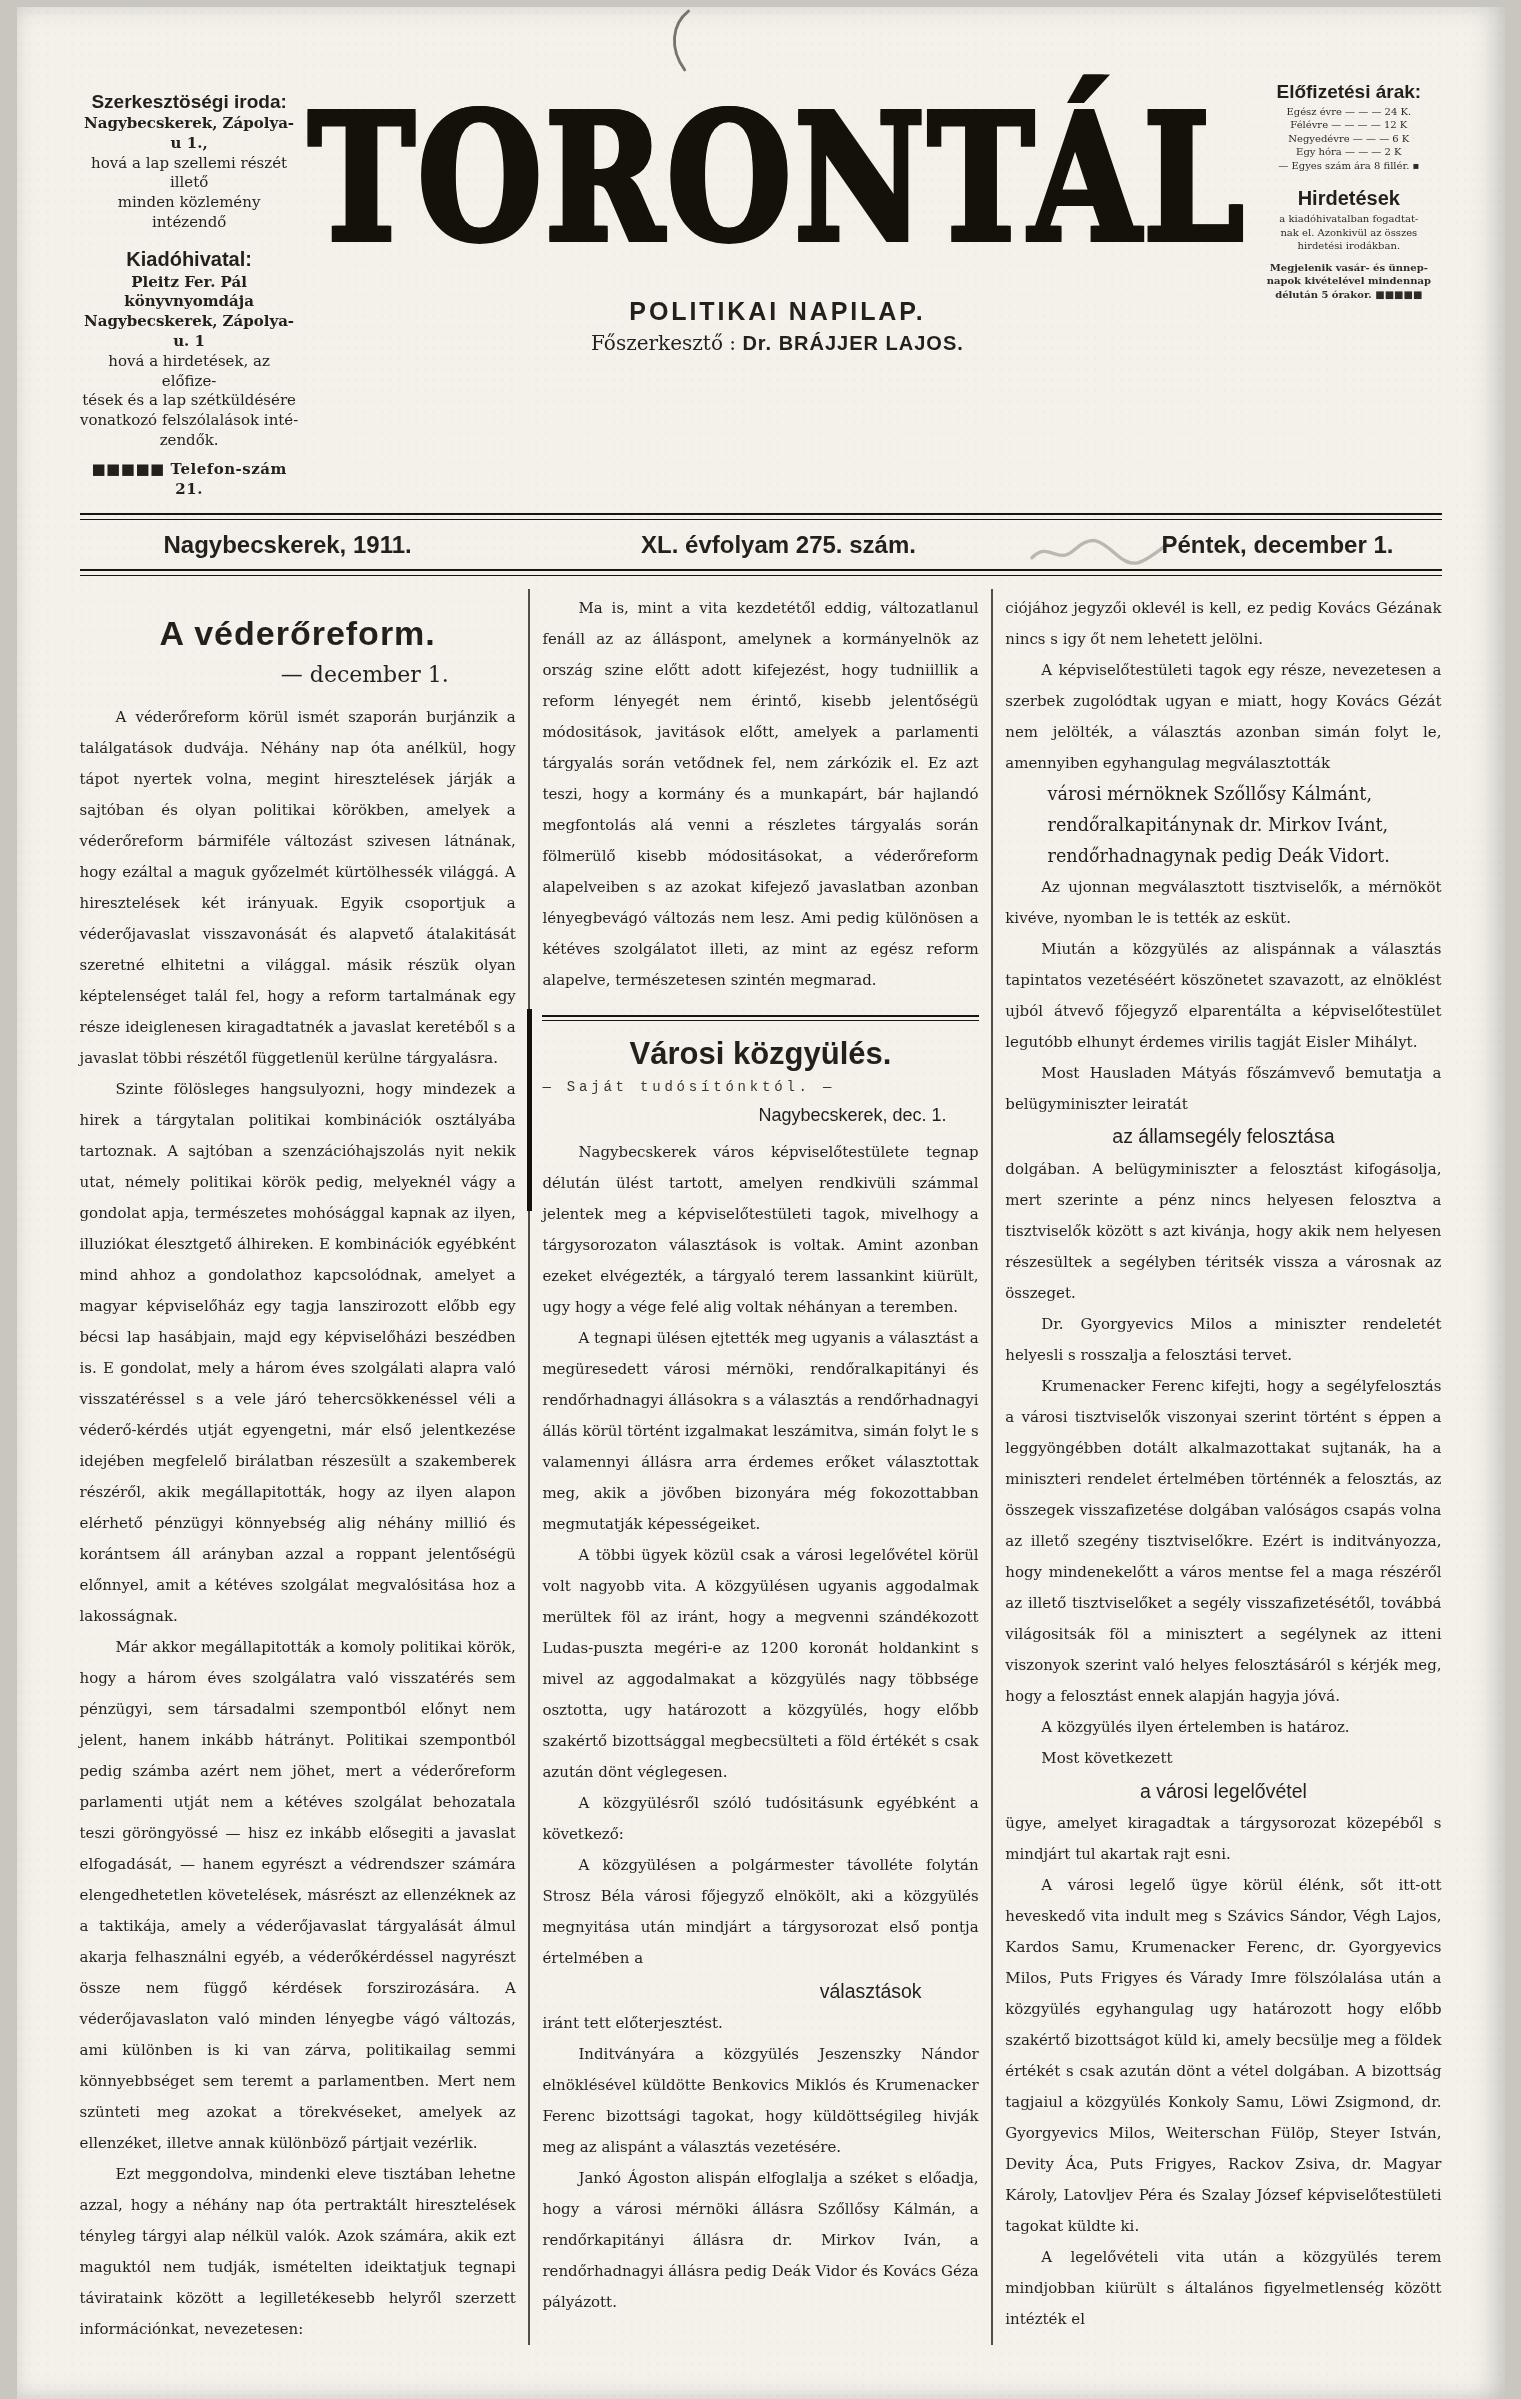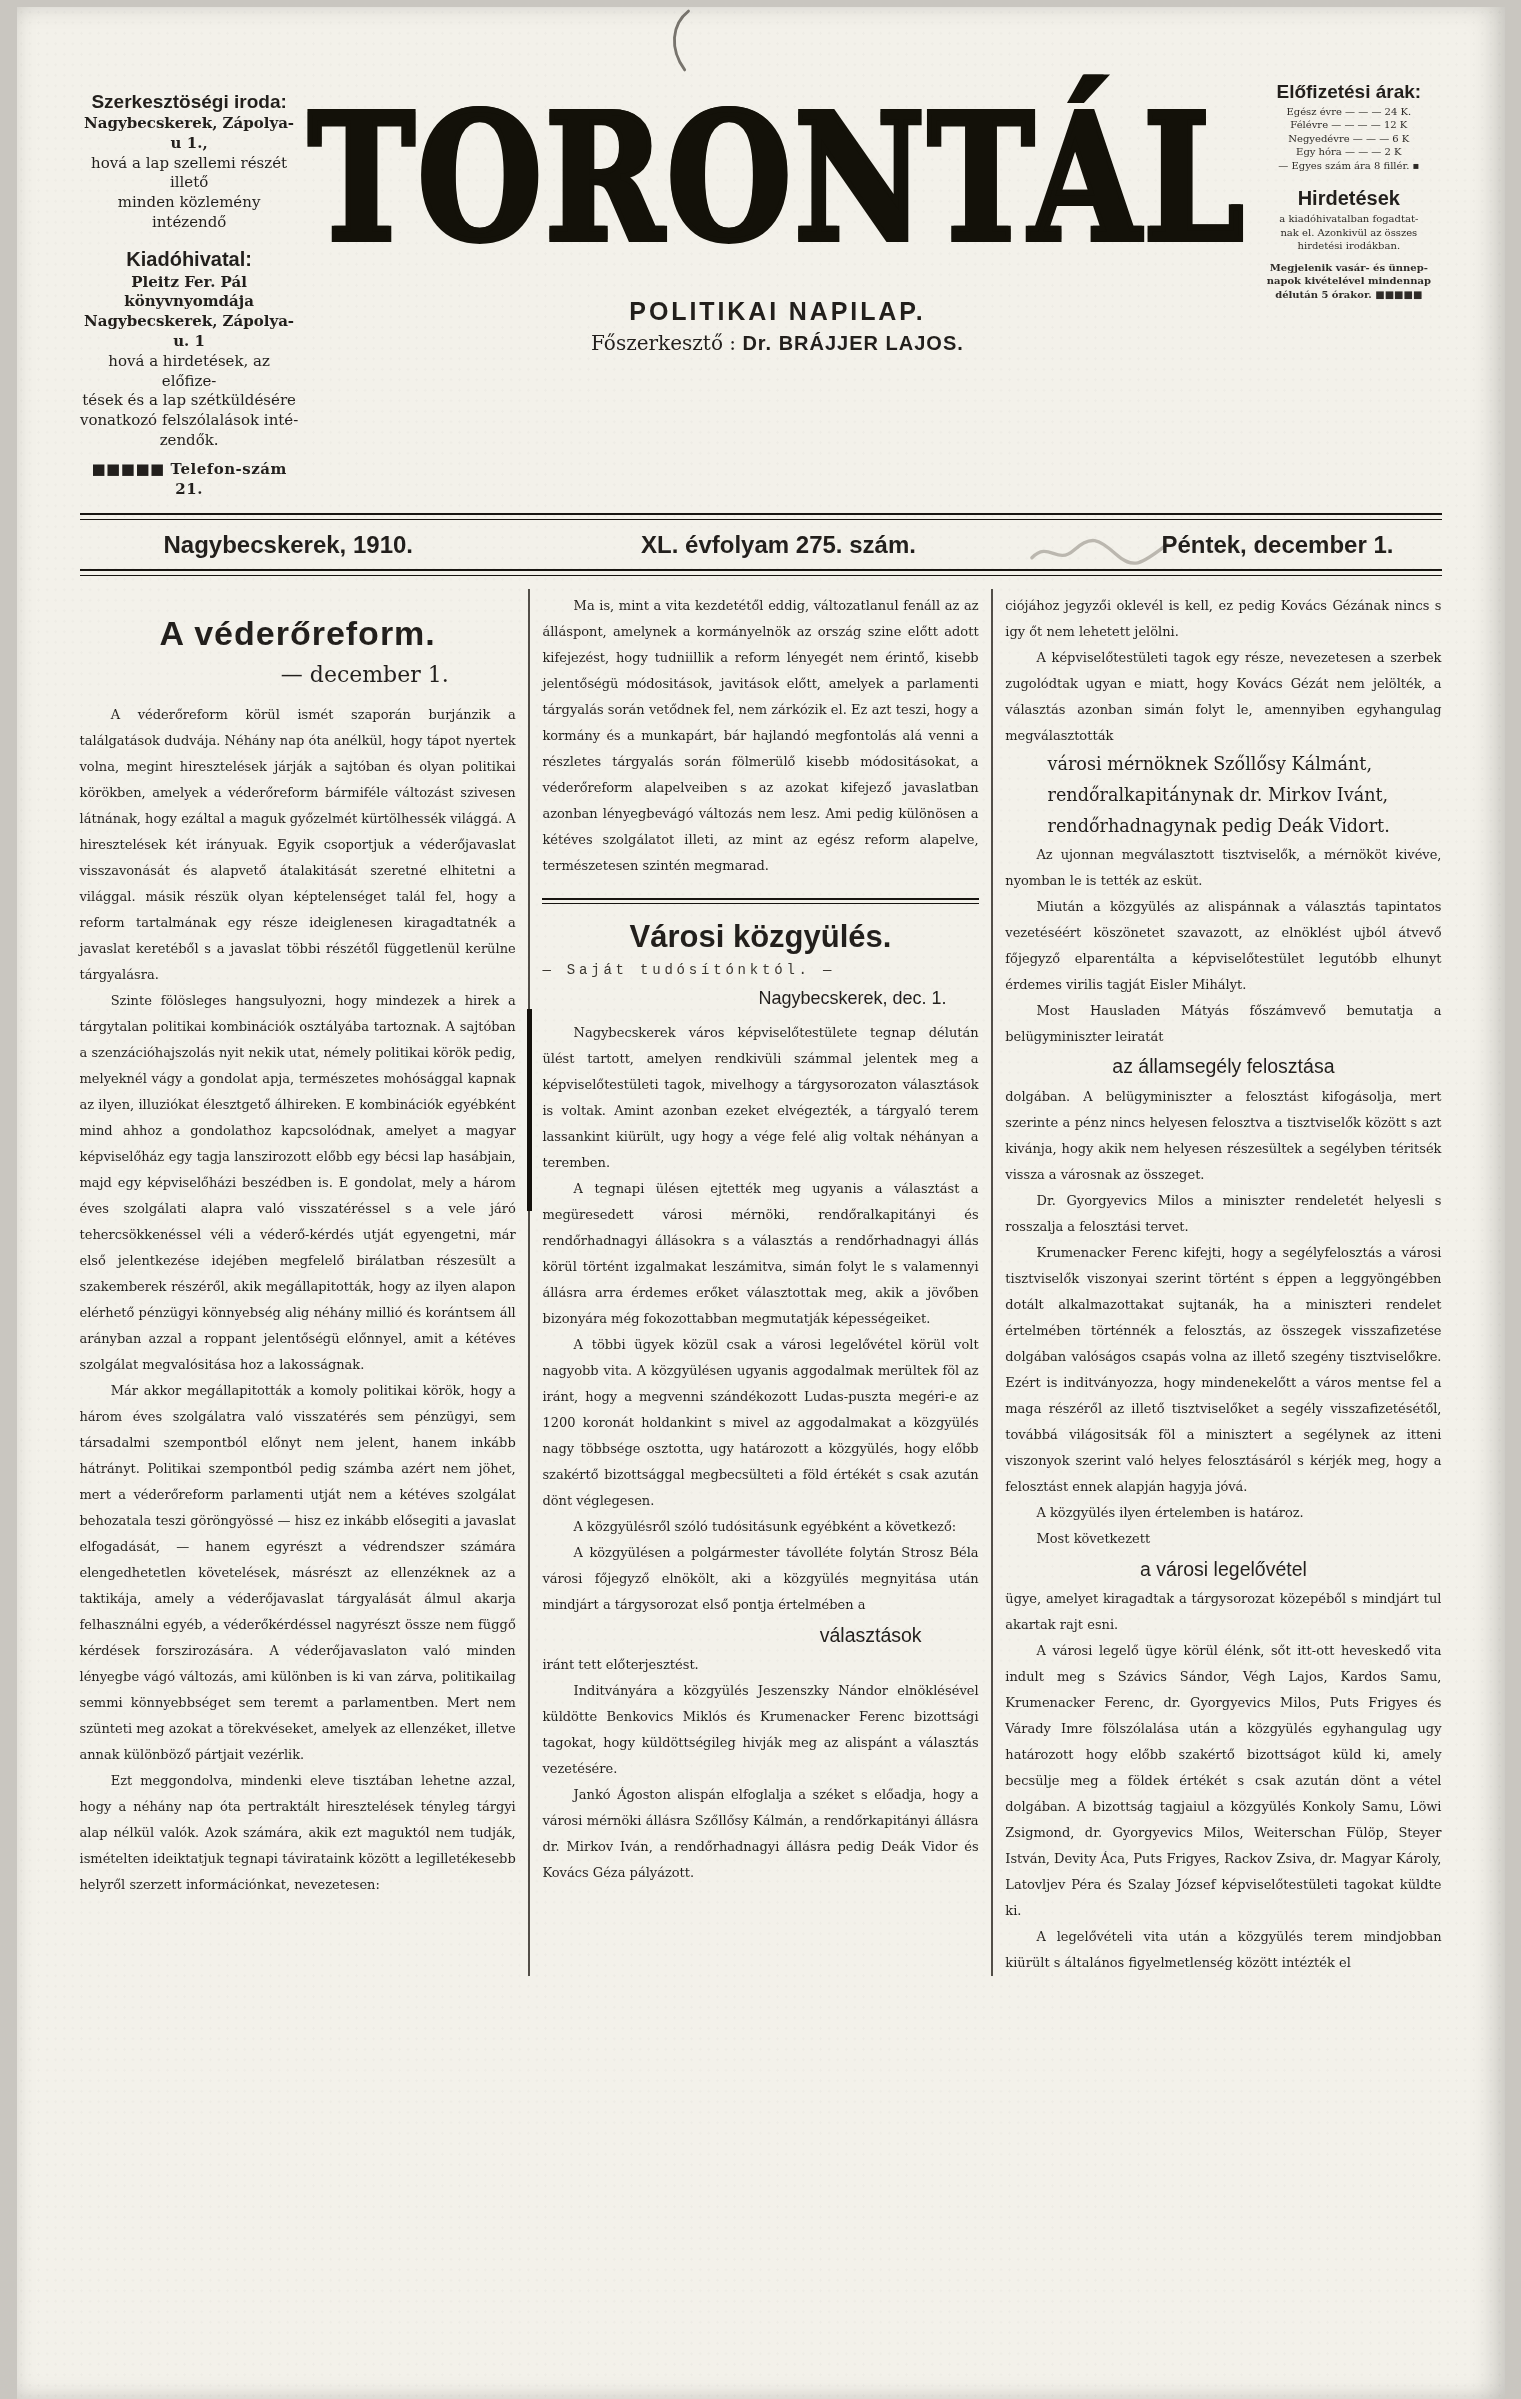--- a/index.html
+++ b/index.html
@@ -43,21 +43,21 @@
              font-weight:bold; font-size:24px; font-family:"Liberation Sans",sans-serif; }
   .daterow .cell { white-space:nowrap; position:relative; }
   .daterow .c-left   { flex:1; text-align:left;  padding-left:84px; }
   .daterow .c-center { flex:1.2; text-align:center; }
   .daterow .c-right  { flex:1; text-align:right; padding-right:48px; }
   .scribble { position:absolute; right:-162px; top:1.9px; opacity:.55; }
   
   .columns { display:flex; margin:13.3px 63px 0 63px; align-items:stretch; }
   .col { flex:1; position:relative; }
   .colrule { width:1.9px; background:#29261f; opacity:.8; margin:0 12.4px; }
-  .body-p { margin:0; font-size:13px; line-height:26px; text-align:justify; text-indent:2.4em; }
+  .body-p { margin:0; font-size:15px; line-height:31px; text-align:justify; text-indent:2.4em; }
   .body-p.noindent { text-indent:0; }
   .a1-title { font-family:"Liberation Sans",sans-serif; font-weight:bold; font-size:34px;
               text-align:center; margin:25px 0 9.5px 0; letter-spacing:1px; }
   .a1-date  { font-size:22px; text-align:right; padding-right:67px; margin:0 0 15px 0; }
   .sec-rule { border-top:2.9px solid #181511; border-bottom:1px solid #181511; height:2.9px; margin:19px 0 15px 0; }
   .a2-title { font-family:"Liberation Sans",sans-serif; font-weight:bold; font-size:31px;
               text-align:center; margin:9.5px 0 7.6px 0; }
   .a2-sub   { font-size:14px; text-align:left; letter-spacing:3.8px; color:#3a362f; margin:1.9px 0 9.5px 0;font-family:Liberation Mono, monospace; }
   .a2-dateline { font-size:18px; font-weight:normal; text-align:right; padding-right:32px; margin:0 0 11.4px 0;
                  font-family:"Liberation Sans",sans-serif; }
@@ -115,21 +115,21 @@
       <div class="gap8"></div>
       <div class="mh-line small b">Megjelenik vasár- és ünnep-</div>
       <div class="mh-line small b">napok kivételével mindennap</div>
       <div class="mh-line small b">délután 5 órakor. ■■■■■</div>
     </div>
   </div>
 
   <div class="double-rule top"></div>
 
   <div class="daterow">
-    <div class="cell c-left">Nagybecskerek, 1910.</div>
+    <div class="cell c-left">Nagybecskerek, 1911.</div>
     <div class="cell c-center"><span>XL. évfolyam 275. szám.</span>
       <svg class="scribble" width="143" height="40" viewBox="0 0 150 42">
         <path d="M4,26 C 22,8 30,34 48,18 S 74,6 92,22 118,34 146,12" stroke="#8e897f" stroke-width="3.5" fill="none" stroke-linecap="round"></path>
       </svg>
     </div>
     <div class="cell c-right">Péntek, december 1.</div>
   </div>
 
   <div class="double-rule"></div>
 

